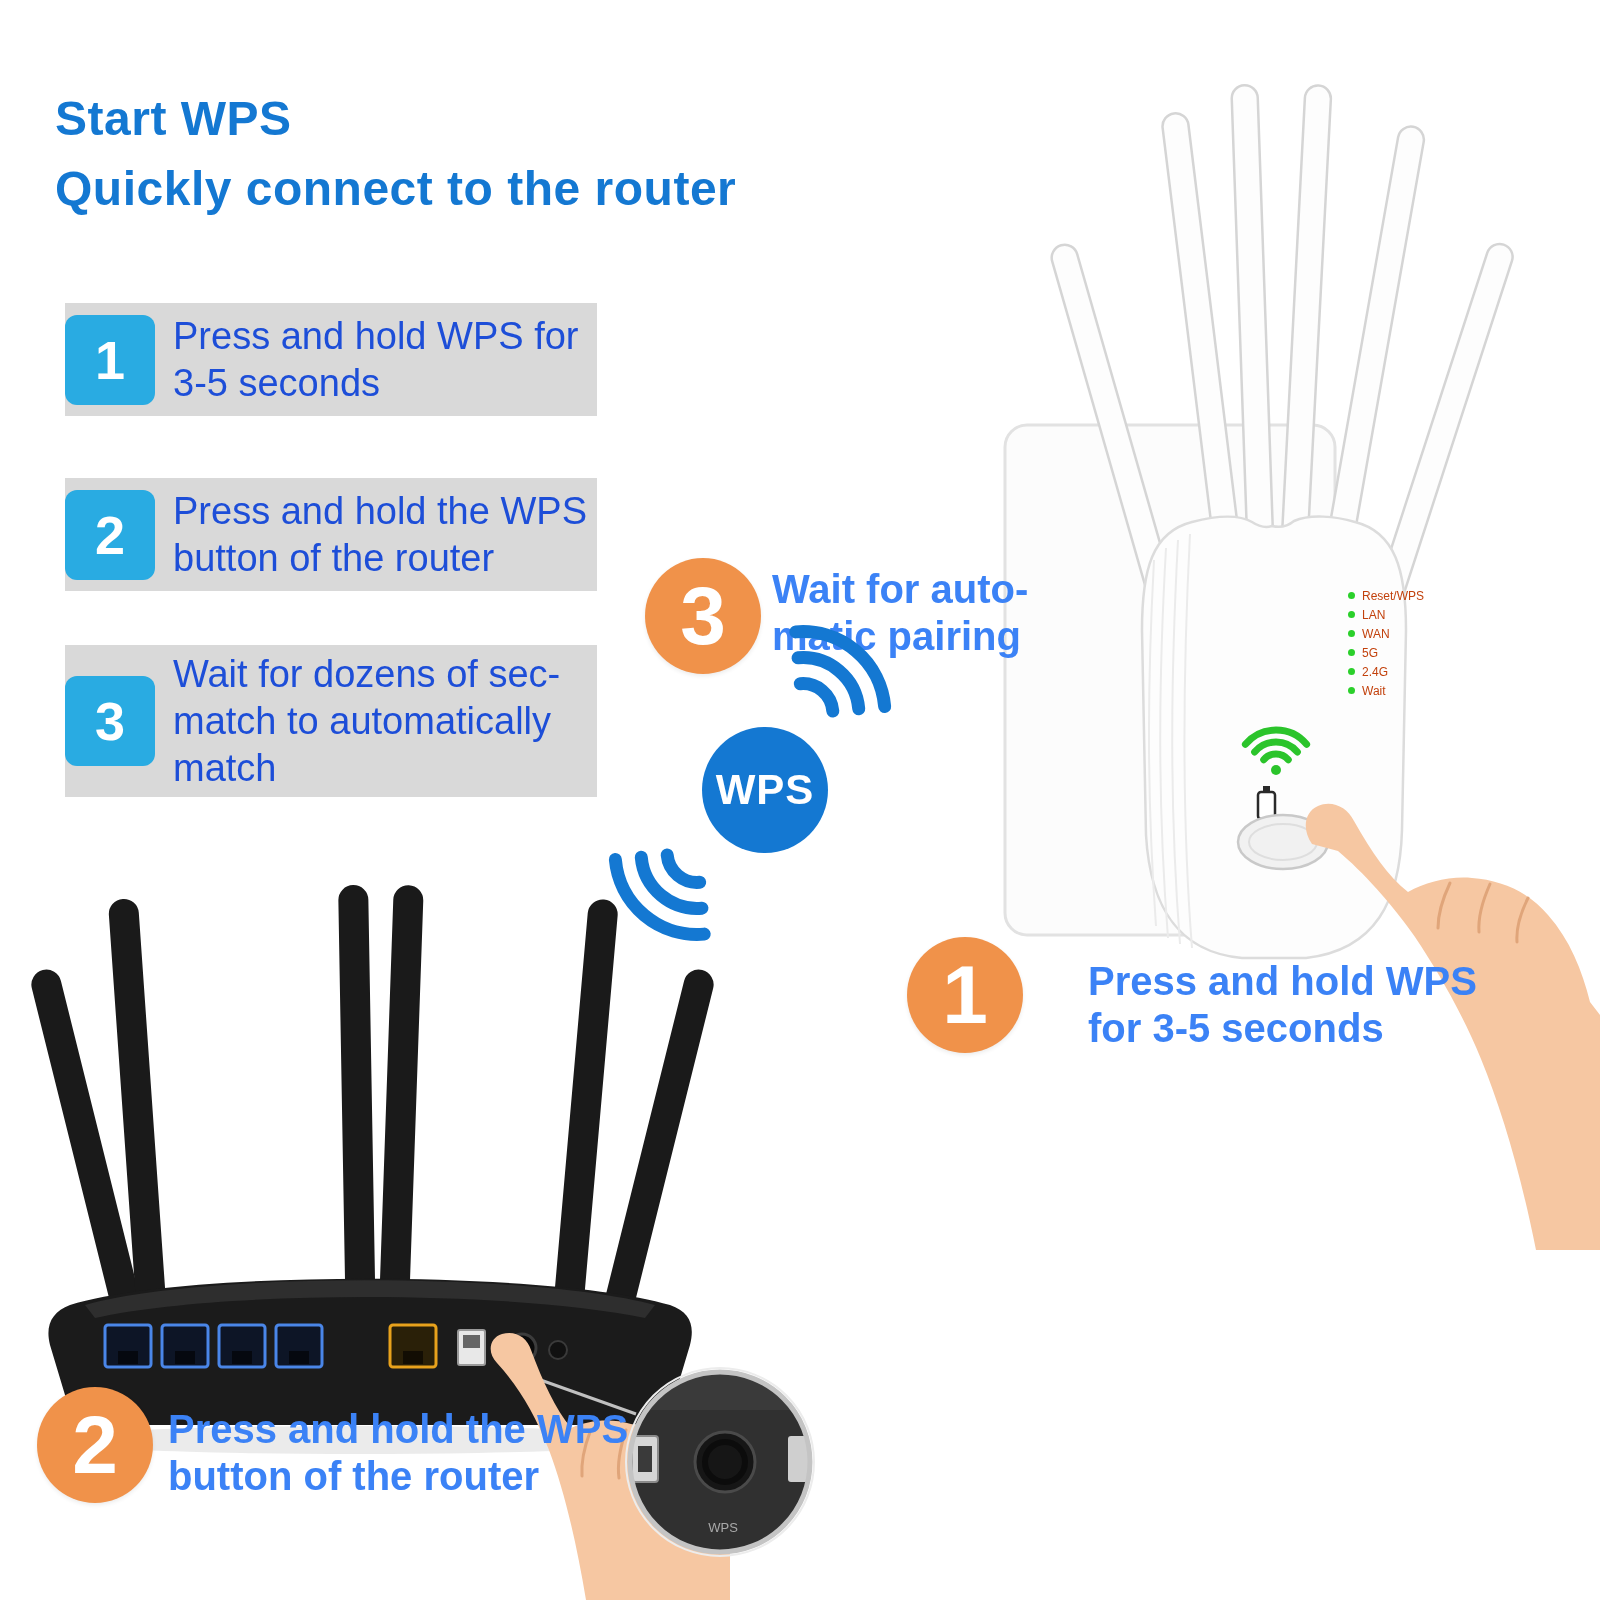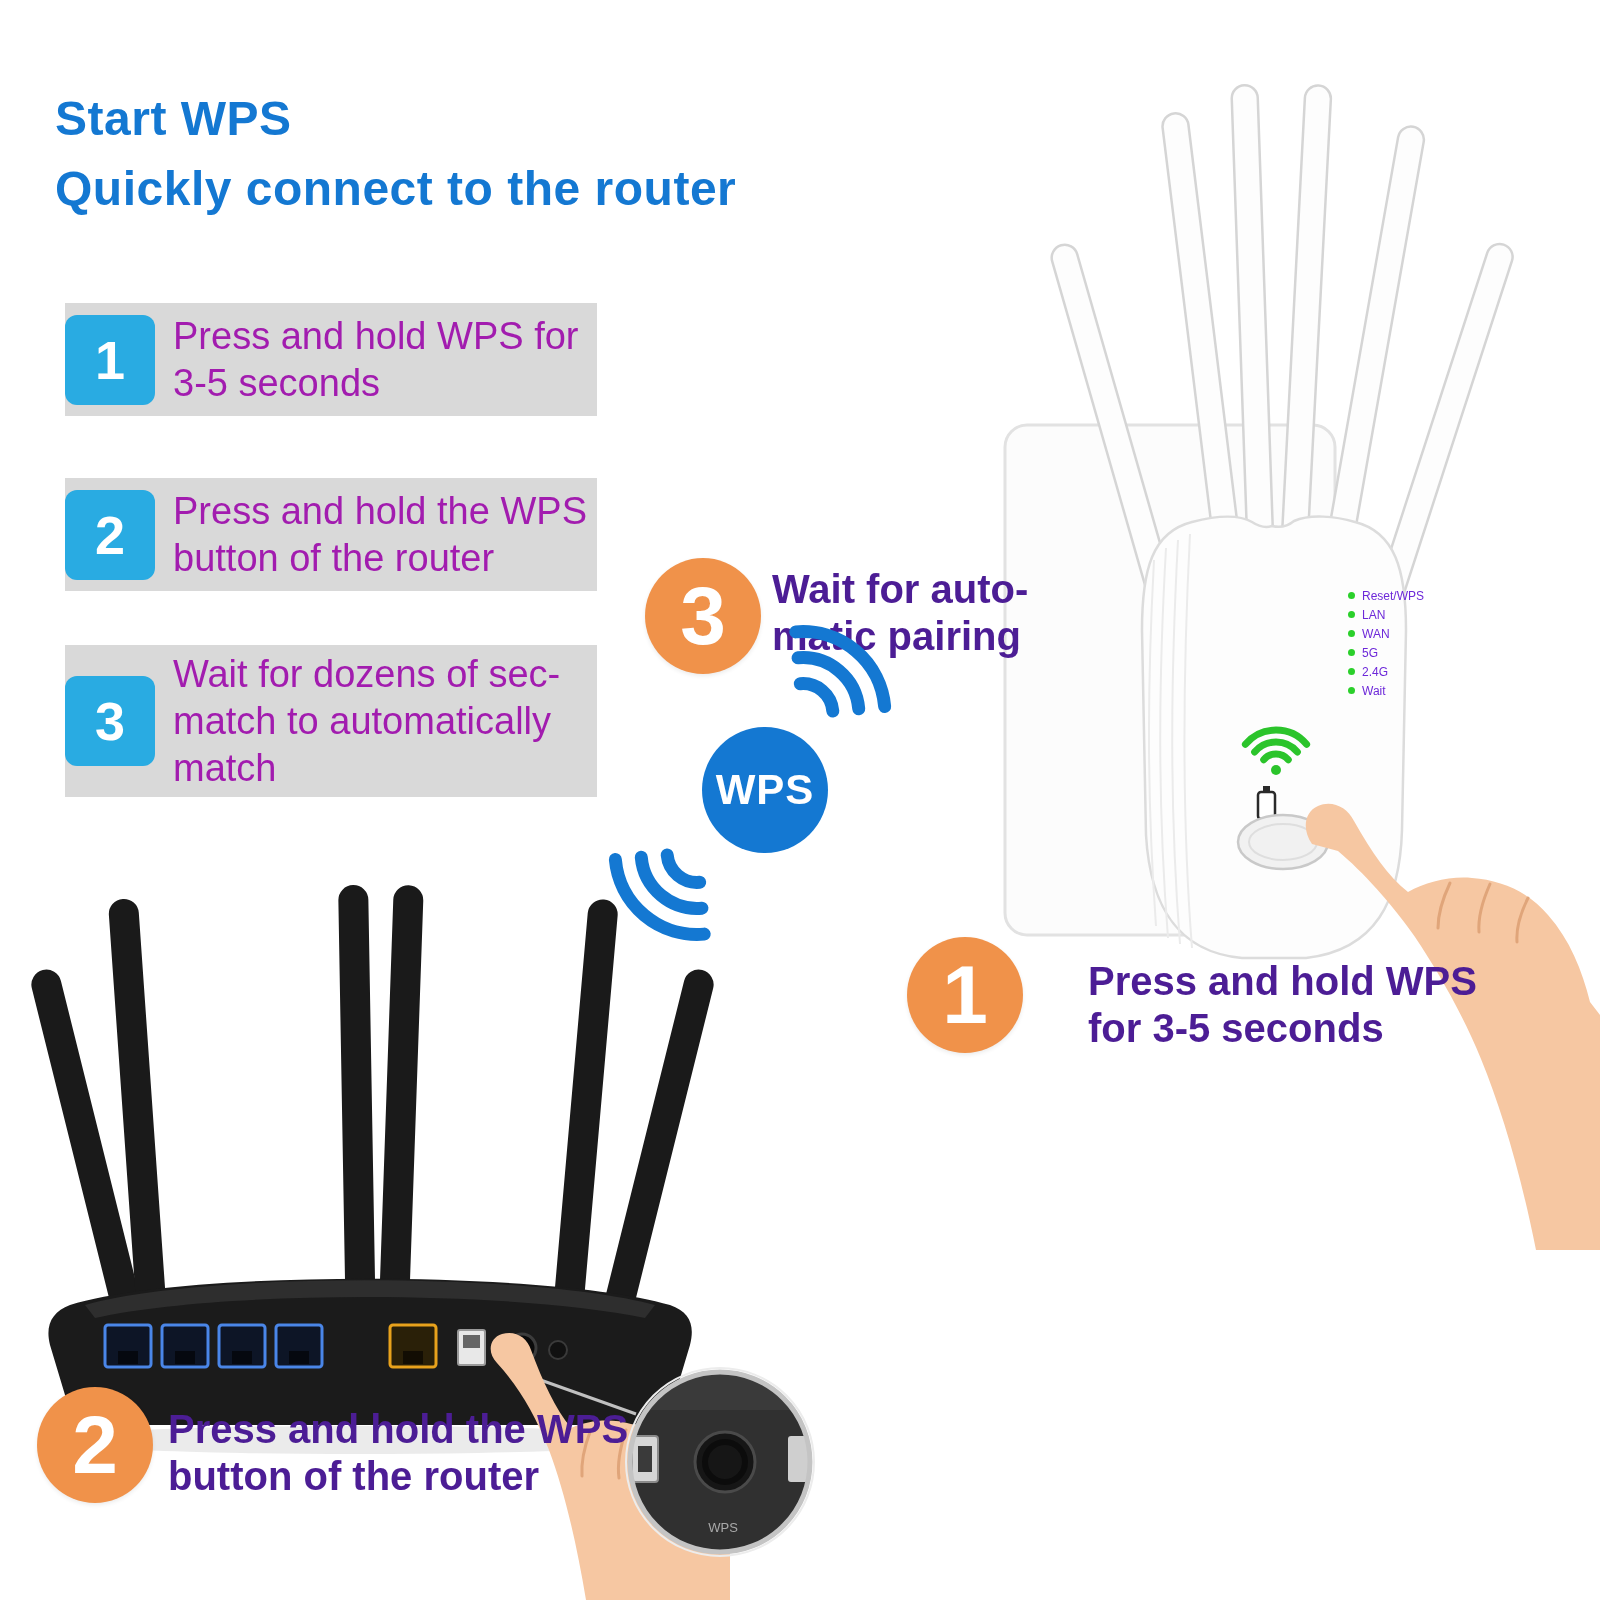--- a/index.html
+++ b/index.html
@@ -8,35 +8,35 @@
   .abs{position:absolute;}
   
   .title-line{color:#1478d2;font-weight:800;font-size:48px;line-height:68px;letter-spacing:0.5px;}
   
   .step{position:absolute;}
   .step-bar{position:absolute;left:0;top:0;width:100%;height:100%;background:#d9d9d9;}
   .step-num{position:absolute;left:0;top:50%;transform:translateY(-50%);width:90px;height:90px;
             background:#29abe2;border-radius:12px;color:#ffffff;font-size:54px;font-weight:700;
             display:flex;align-items:center;justify-content:center;}
   .step-text{position:absolute;left:108px;top:0;height:100%;display:flex;flex-direction:column;
-             justify-content:center;color:#a21caf;font-size:38px;line-height:47px;}
+             justify-content:center;color:#1d4ed8;font-size:38px;line-height:47px;}
   
   .callout-circle{position:absolute;width:116px;height:116px;border-radius:50%;background:#f0924a;
                   color:#ffffff;font-size:82px;font-weight:700;display:flex;align-items:center;
                   justify-content:center;box-shadow:0 2px 4px rgba(0,0,0,0.08);}
-  .callout-text{position:absolute;color:#4c1d95;font-size:40px;font-weight:600;line-height:47px;}
+  .callout-text{position:absolute;color:#3b82f6;font-size:40px;font-weight:600;line-height:47px;}
   
   .wps-badge{position:absolute;width:126px;height:126px;border-radius:50%;background:#1478d2;
              color:#ffffff;font-size:42px;font-weight:800;display:flex;align-items:center;
              justify-content:center;letter-spacing:1px;}
   
   .led-panel{position:absolute;left:1348px;top:586px;}
   .led-row{display:flex;align-items:center;height:19px;}
   .led-dot{width:7px;height:7px;border-radius:50%;background:#2bd02b;margin-right:7px;flex:0 0 auto;}
-  .led-label{font-size:12px;color:#6d28d9;white-space:nowrap;}
+  .led-label{font-size:12px;color:#c2410c;white-space:nowrap;}
   .wifi-fan{position:absolute;width:130px;height:130px;}
 </style>
 </head>
 <body>
 
 <div class="abs title-line" style="left:55px;top:85px;">Start WPS</div>
 <div class="abs title-line" style="left:55px;top:155px;">Quickly connect to the router</div>
 
 <div class="step" style="left:65px;top:303px;width:532px;height:113px;">
   <div class="step-bar"></div>

